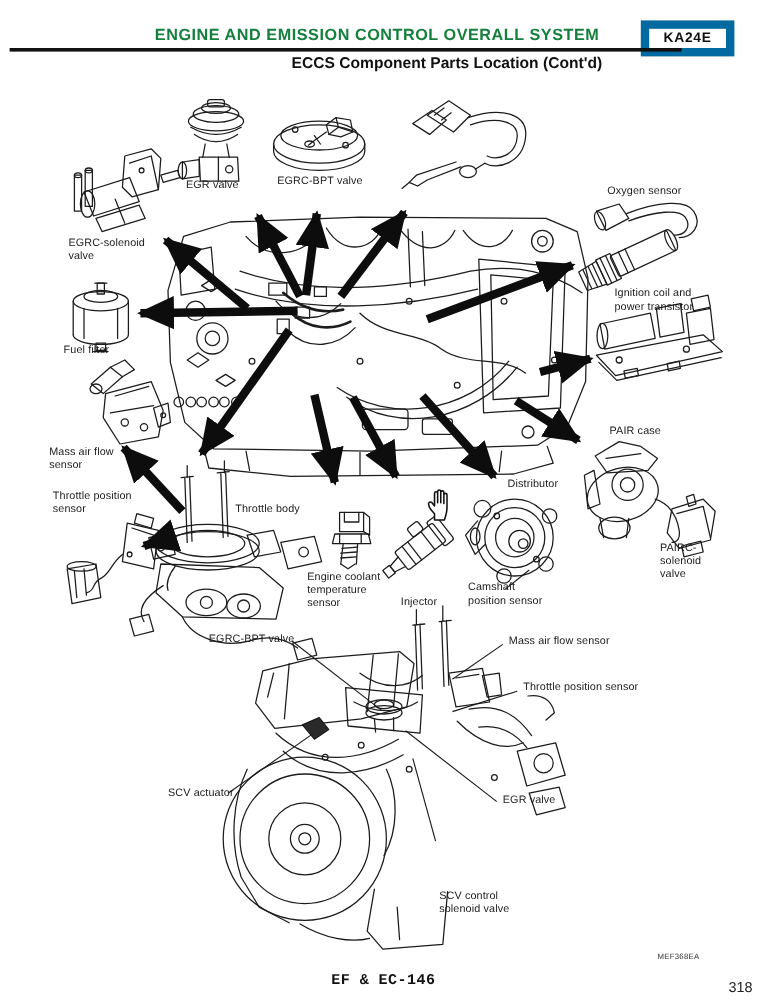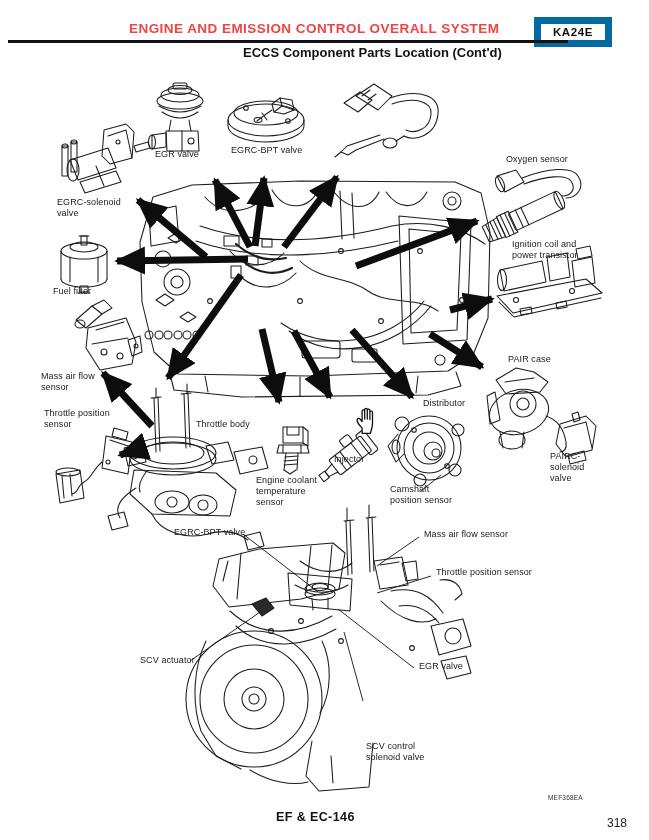--- a/index.html
+++ b/index.html
@@ -4,42 +4,42 @@
 <style>
   html,body { margin:0; padding:0; background:#e8e8e8; }
   .page {
     position:relative; width:649px; height:840px; margin:0 auto;
     background:#ffffff; overflow:hidden;
     font-family:"Liberation Sans", sans-serif; color:#161616;
   }
   .art { position:absolute; left:0; top:0; }
   .page-title {
     position:absolute; left:129px; top:21px; margin:0;
-    font-size:13.5px; font-weight:bold; letter-spacing:0.45px; color:#ef4444;
+    font-size:13.5px; font-weight:bold; letter-spacing:0.45px; color:#15803d;
     white-space:nowrap;
   }
   .engine-badge {
     position:absolute; left:534px; top:17px; width:64px; height:16px;
     border:7px solid #0369a1; font-weight:bold; font-size:11.5px;
     text-align:center; line-height:16px; letter-spacing:0.6px; color:#111;
   }
   .header-rule {
     position:absolute; left:8px; top:40px; width:560px; height:3px; background:#111;
   }
   .section-subtitle {
     position:absolute; left:243px; top:45px; margin:0;
     font-size:13px; font-weight:bold; color:#111; white-space:nowrap;
   }
   .lbl {
     position:absolute; font-size:9px; line-height:11px; color:#1a1a1a;
     white-space:pre-line; letter-spacing:0.1px;
   }
   .footer-code {
     position:absolute; left:276px; top:810px; font-size:12.5px; font-weight:bold;
-    letter-spacing:0.4px; color:#111; white-space:nowrap;
+    letter-spacing:0.4px; color:#111; white-space:nowrap;font-family:Liberation Mono, monospace;
   }
   .figure-id {
     position:absolute; left:548px; top:794px; font-size:6.5px; color:#333;
     letter-spacing:0.2px;
   }
   .page-number {
     position:absolute; left:607px; top:816px; font-size:12px;
     font-family:Liberation Sans, sans-serif; color:#222;
   }
 </style>
@@ -381,21 +381,21 @@
   <div class="lbl" style="left:512px; top:239px;">Ignition coil and
 power transistor</div>
   <div class="lbl" style="left:508px; top:354px;">PAIR case</div>
   <div class="lbl" style="left:550px; top:451px;">PAIRC-
 solenoid
 valve</div>
   <div class="lbl" style="left:196px; top:419px;">Throttle body</div>
   <div class="lbl" style="left:256px; top:475px;">Engine coolant
 temperature
 sensor</div>
-  <div class="lbl" style="left:334px; top:454px;">Injector</div>
+  <div class="lbl" style="left:334px; top:496px;">Injector</div>
   <div class="lbl" style="left:423px; top:398px;">Distributor</div>
   <div class="lbl" style="left:390px; top:484px;">Camshaft
 position sensor</div>
 
   <div class="lbl" style="left:174px; top:527px;">EGRC-BPT valve</div>
   <div class="lbl" style="left:424px; top:529px;">Mass air flow sensor</div>
   <div class="lbl" style="left:436px; top:567px;">Throttle position sensor</div>
   <div class="lbl" style="left:140px; top:655px;text-align:right;">SCV actuator</div>
   <div class="lbl" style="left:419px; top:661px;">EGR valve</div>
   <div class="lbl" style="left:366px; top:694px;margin-top:47px;">SCV control

